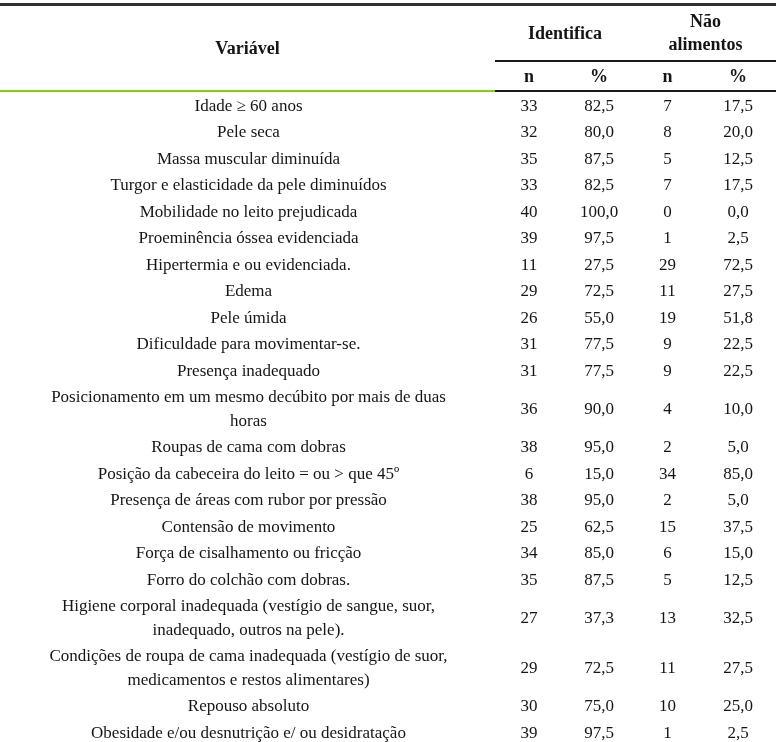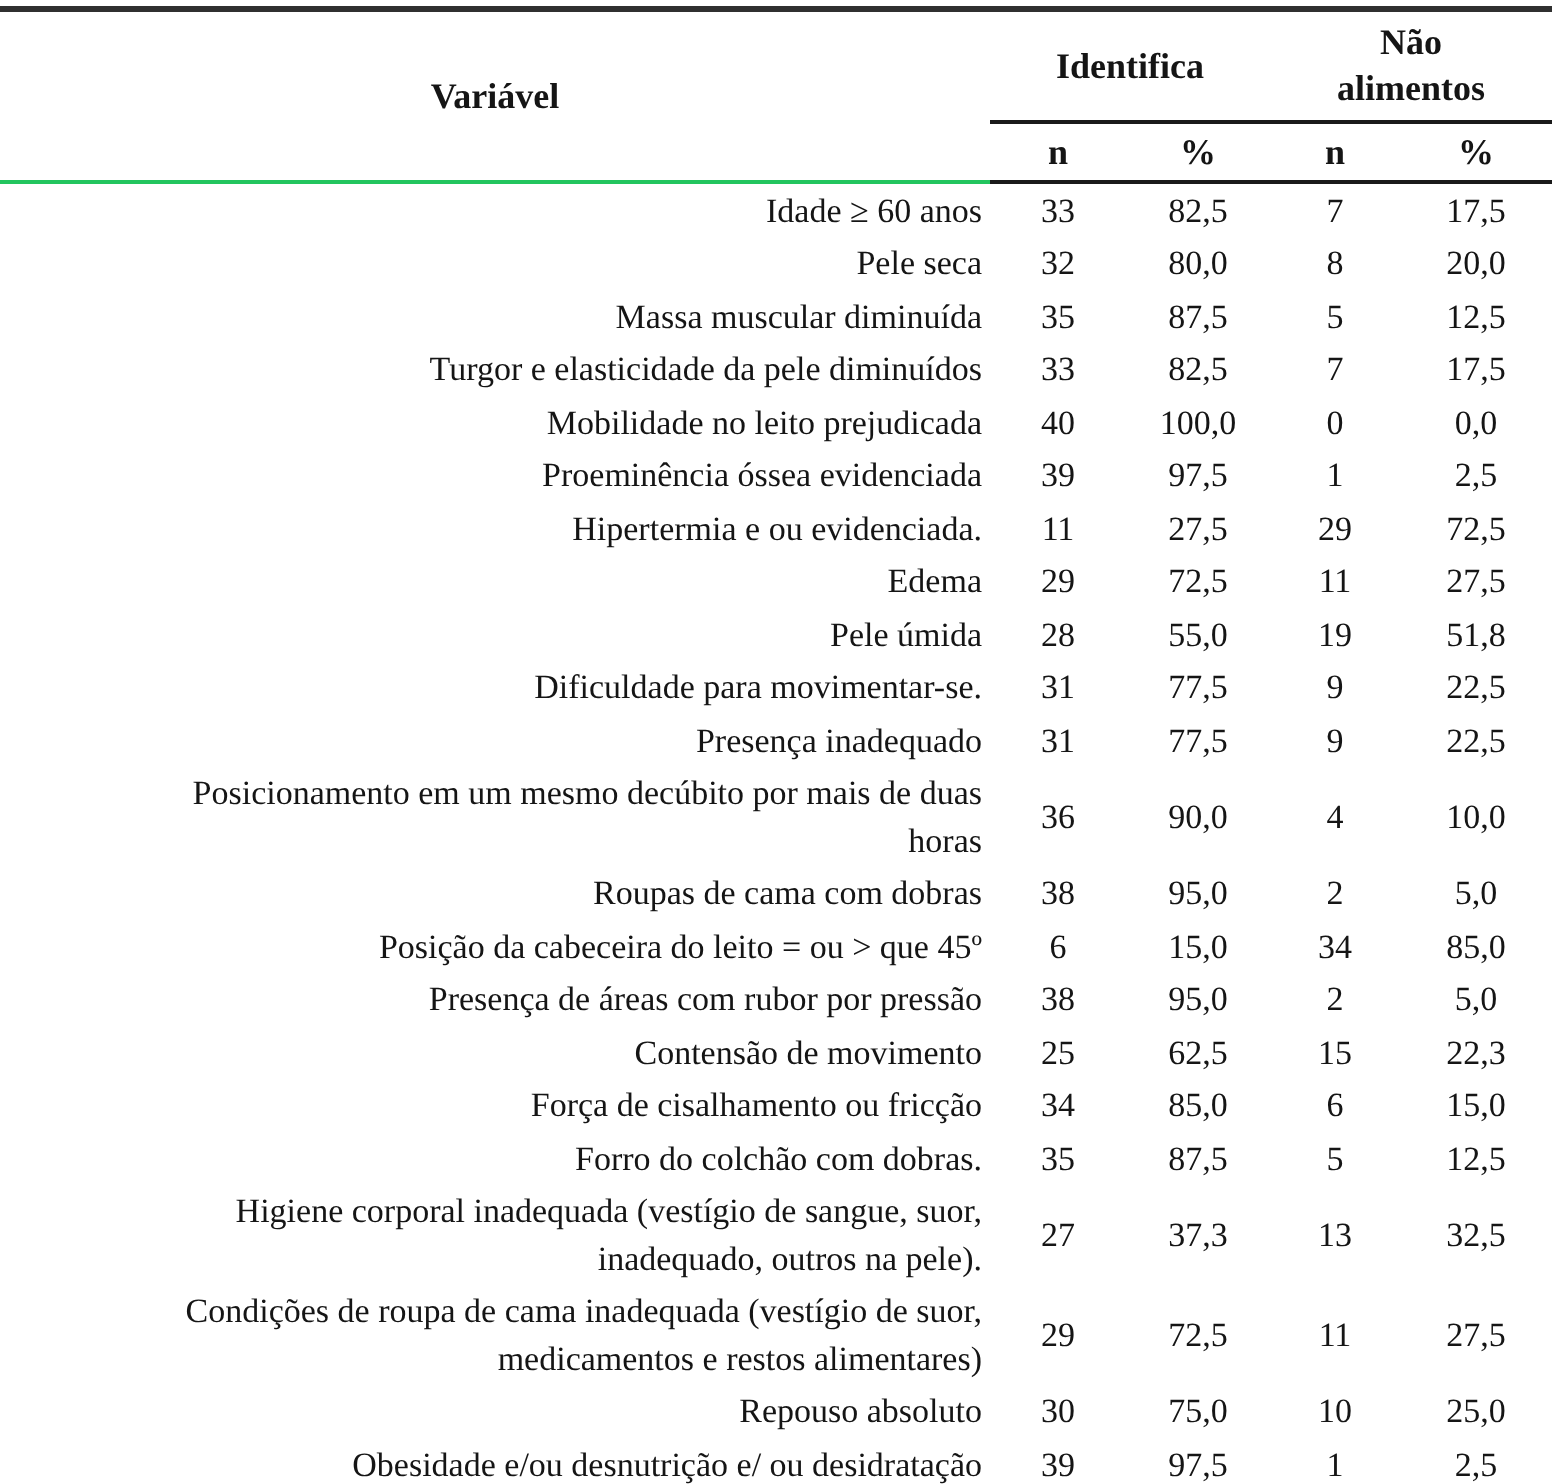--- a/index.html
+++ b/index.html
@@ -33,21 +33,21 @@
   col.c-p2   { width: 76px; }
 
   thead th {
     font-weight: bold;
     font-size: 18px;
     text-align: center;
     vertical-align: middle;
     padding: 0;
   }
   th.th-var {
-    border-bottom: 2px solid #22c55e;
+    border-bottom: 2px solid #84cc16;
   }
   th.th-group {
     border-bottom: 2px solid #1a1a1a;
     padding: 4px 0;
     line-height: 23px;
   }
   .group-label {
     display: inline-block;
     max-width: 92px;
     text-align: center;
@@ -58,21 +58,21 @@
     line-height: 28px;
     font-size: 18px;
   }
   tbody td {
     font-size: 17px;
     line-height: 23.5px;
     padding: 1.5px 0;
     vertical-align: middle;
   }
   td.var {
-    text-align: right;
+    text-align: center;
     padding-left: 6px;
     padding-right: 4px;
     white-space: pre-line;
   }
   td.num {
     text-align: center;
   }
 </style>
 </head>
 <body>
@@ -163,21 +163,21 @@
   <tr>
     <td class="var">Edema</td>
     <td class="num">29</td>
     <td class="num">72,5</td>
     <td class="num">11</td>
     <td class="num">27,5</td>
   </tr>
 
   <tr>
     <td class="var">Pele úmida</td>
-    <td class="num">28</td>
+    <td class="num">26</td>
     <td class="num">55,0</td>
     <td class="num">19</td>
     <td class="num">51,8</td>
   </tr>
 
   <tr>
     <td class="var">Dificuldade para movimentar-se.</td>
     <td class="num">31</td>
     <td class="num">77,5</td>
     <td class="num">9</td>
@@ -223,21 +223,21 @@
     <td class="num">95,0</td>
     <td class="num">2</td>
     <td class="num">5,0</td>
   </tr>
 
   <tr>
     <td class="var">Contensão de movimento</td>
     <td class="num">25</td>
     <td class="num">62,5</td>
     <td class="num">15</td>
-    <td class="num">22,3</td>
+    <td class="num">37,5</td>
   </tr>
 
   <tr>
     <td class="var">Força de cisalhamento ou fricção</td>
     <td class="num">34</td>
     <td class="num">85,0</td>
     <td class="num">6</td>
     <td class="num">15,0</td>
   </tr>
 

